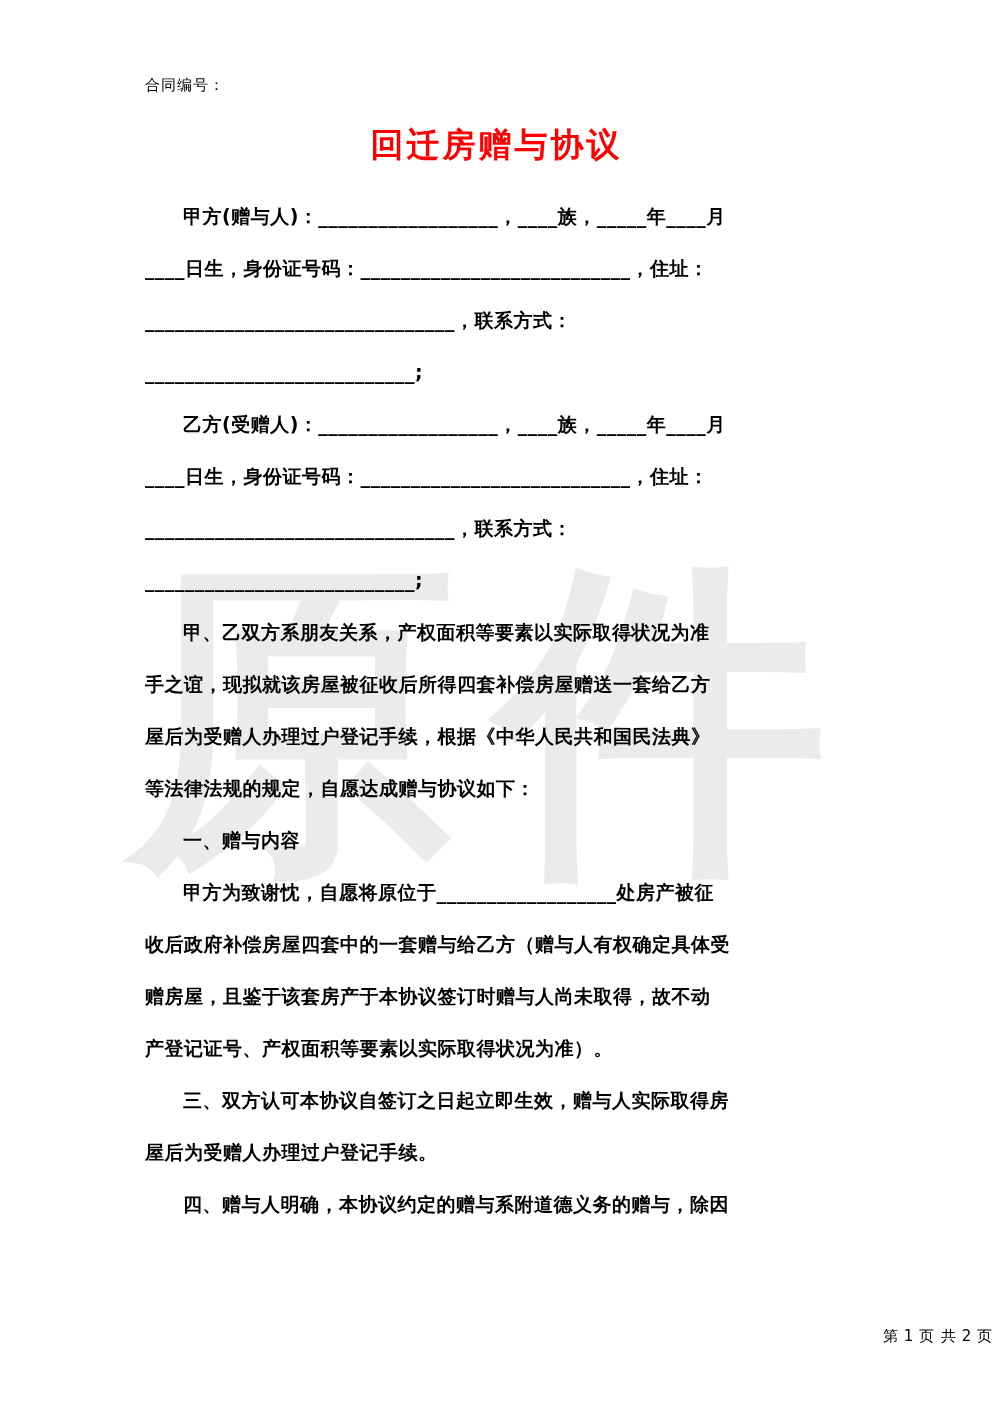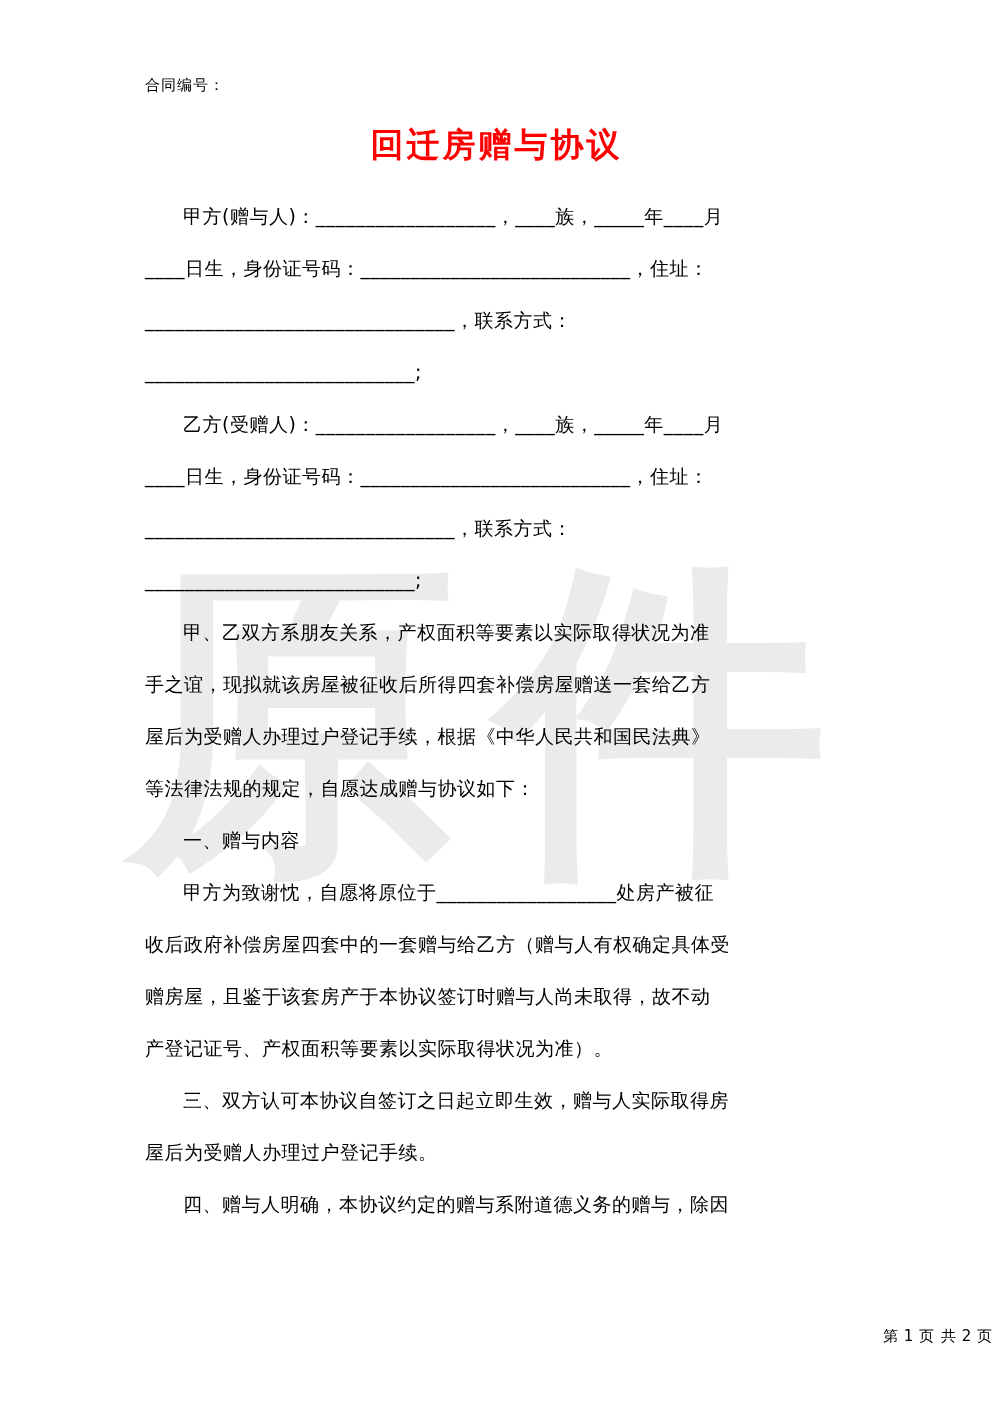--- a/index.html
+++ b/index.html
@@ -58,20 +58,21 @@
     font-family: "DejaVu Sans", sans-serif;
   }
   p.body-line {
     font-size: 19px;
     color: #000;
     line-height: 52px;
     margin: 0;
     letter-spacing: 0.5px;
     text-align: justify;
     font-family: "DejaVu Sans", sans-serif;
+    font-weight: bold;
   }
   p.indent {
     text-indent: 38px;
   }
   .footer {
     position: absolute;
     left: 0;
     right: 0;
     bottom: 58px;
     text-align: right;

